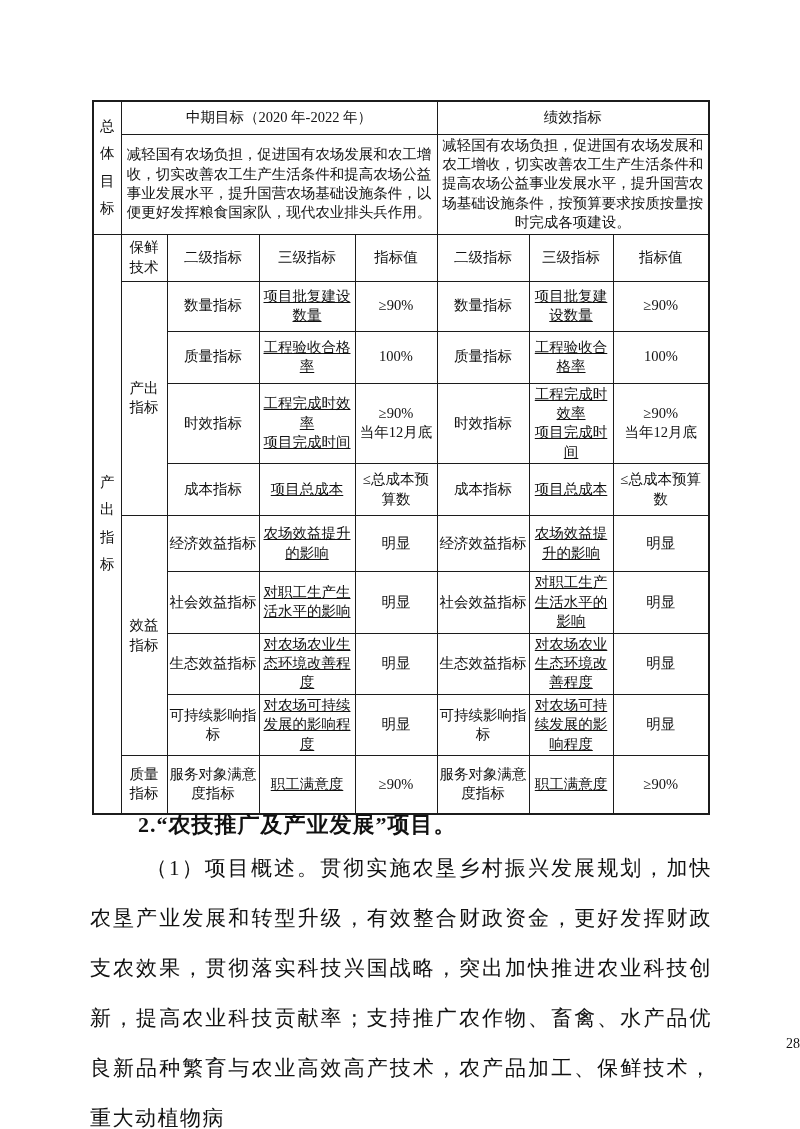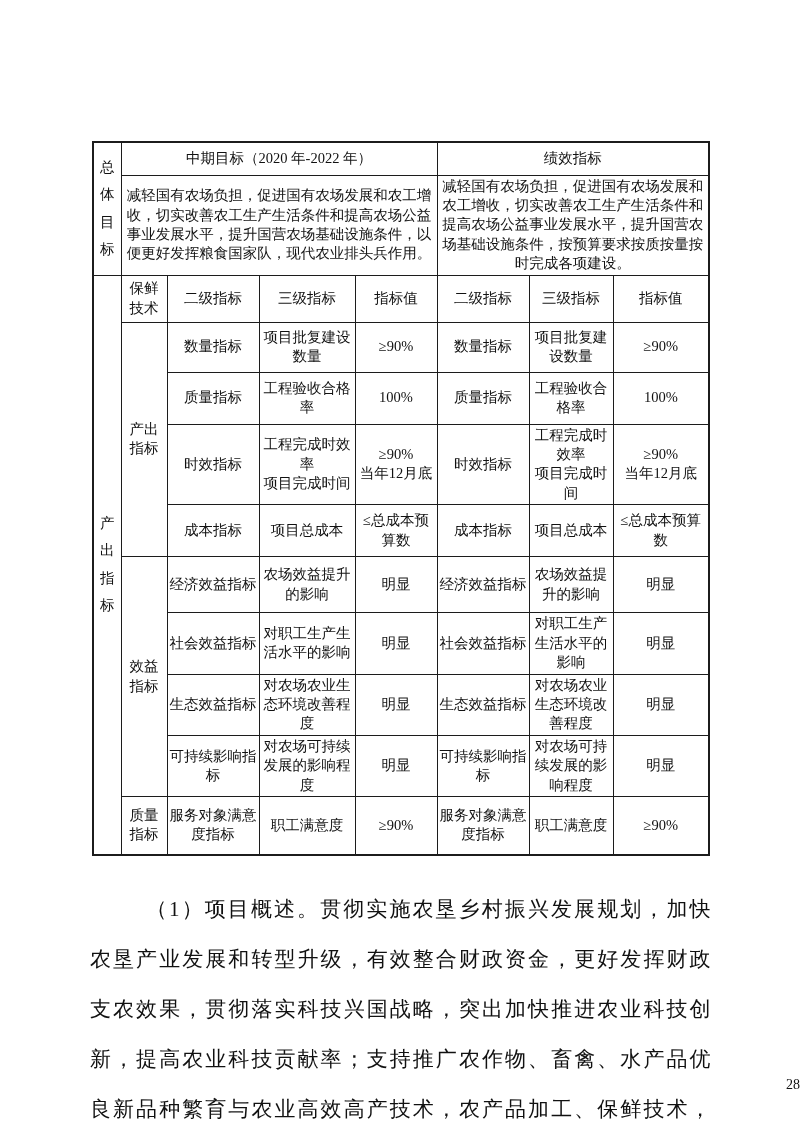--- a/index.html
+++ b/index.html
@@ -4,21 +4,21 @@
 <style>
   html,body{margin:0;padding:0;}
   body{
     width:800px;height:1129px;
     background:#ffffff;
     font-family:"Liberation Serif","DejaVu Serif",serif;
     color:#111;
     position:relative;
     overflow:hidden;
   }
-  .page{width:800px;height:1077px;position:relative;margin-top:41px;}
+  .page{width:800px;height:1077px;position:relative;}
 
   
   table.perf{
     position:absolute;left:92px;top:100px;
     width:616px;
     border-collapse:collapse;
     table-layout:fixed;
     font-size:14.5px;
     line-height:1.34;
   }
@@ -26,21 +26,21 @@
     border:1px solid #1c1c1c;
     padding:1px 2px;
     vertical-align:middle;
     text-align:center;
     word-break:break-all;
     white-space:pre-line;
   }
   table.perf{border:2px solid #1c1c1c;}
   td.vcell{line-height:1.9;padding:0;}
   td.goal{text-align:justify;text-justify:inter-ideograph;padding:2px 4px;}
-  td.l3{text-align:left;}
+  td.l3{text-align:left;text-decoration:underline;}
   tr.r1{height:33px}
   tr.r2{height:97px}
   tr.r3{height:47px}
   tr.r4{height:50px}
   tr.r5{height:52px}
   tr.r6{height:76px}
   tr.r7{height:52px}
   tr.r8{height:56px}
   tr.r9{height:56px}
   tr.r10{height:57px}
@@ -180,18 +180,19 @@
         <td>服务对象满意度指标</td>
         <td class="l3">职工满意度</td>
         <td>≥90%</td>
         <td>服务对象满意度指标</td>
         <td class="l3">职工满意度</td>
         <td>≥90%</td>
       </tr>
     </tbody>
   </table>
 
+  <div class="heading">2.“农技推广及产业发展”项目。</div>
 
   <div class="body-text">（1）项目概述。贯彻实施农垦乡村振兴发展规划，加快农垦产业发展和转型升级，有效整合财政资金，更好发挥财政支农效果，贯彻落实科技兴国战略，突出加快推进农业科技创新，提高农业科技贡献率；支持推广农作物、畜禽、水产品优良新品种繁育与农业高效高产技术，农产品加工、保鲜技术，重大动植物病</div>
 
   <div class="page-number">28</div>
 
 </div>
 
 </body></html>

